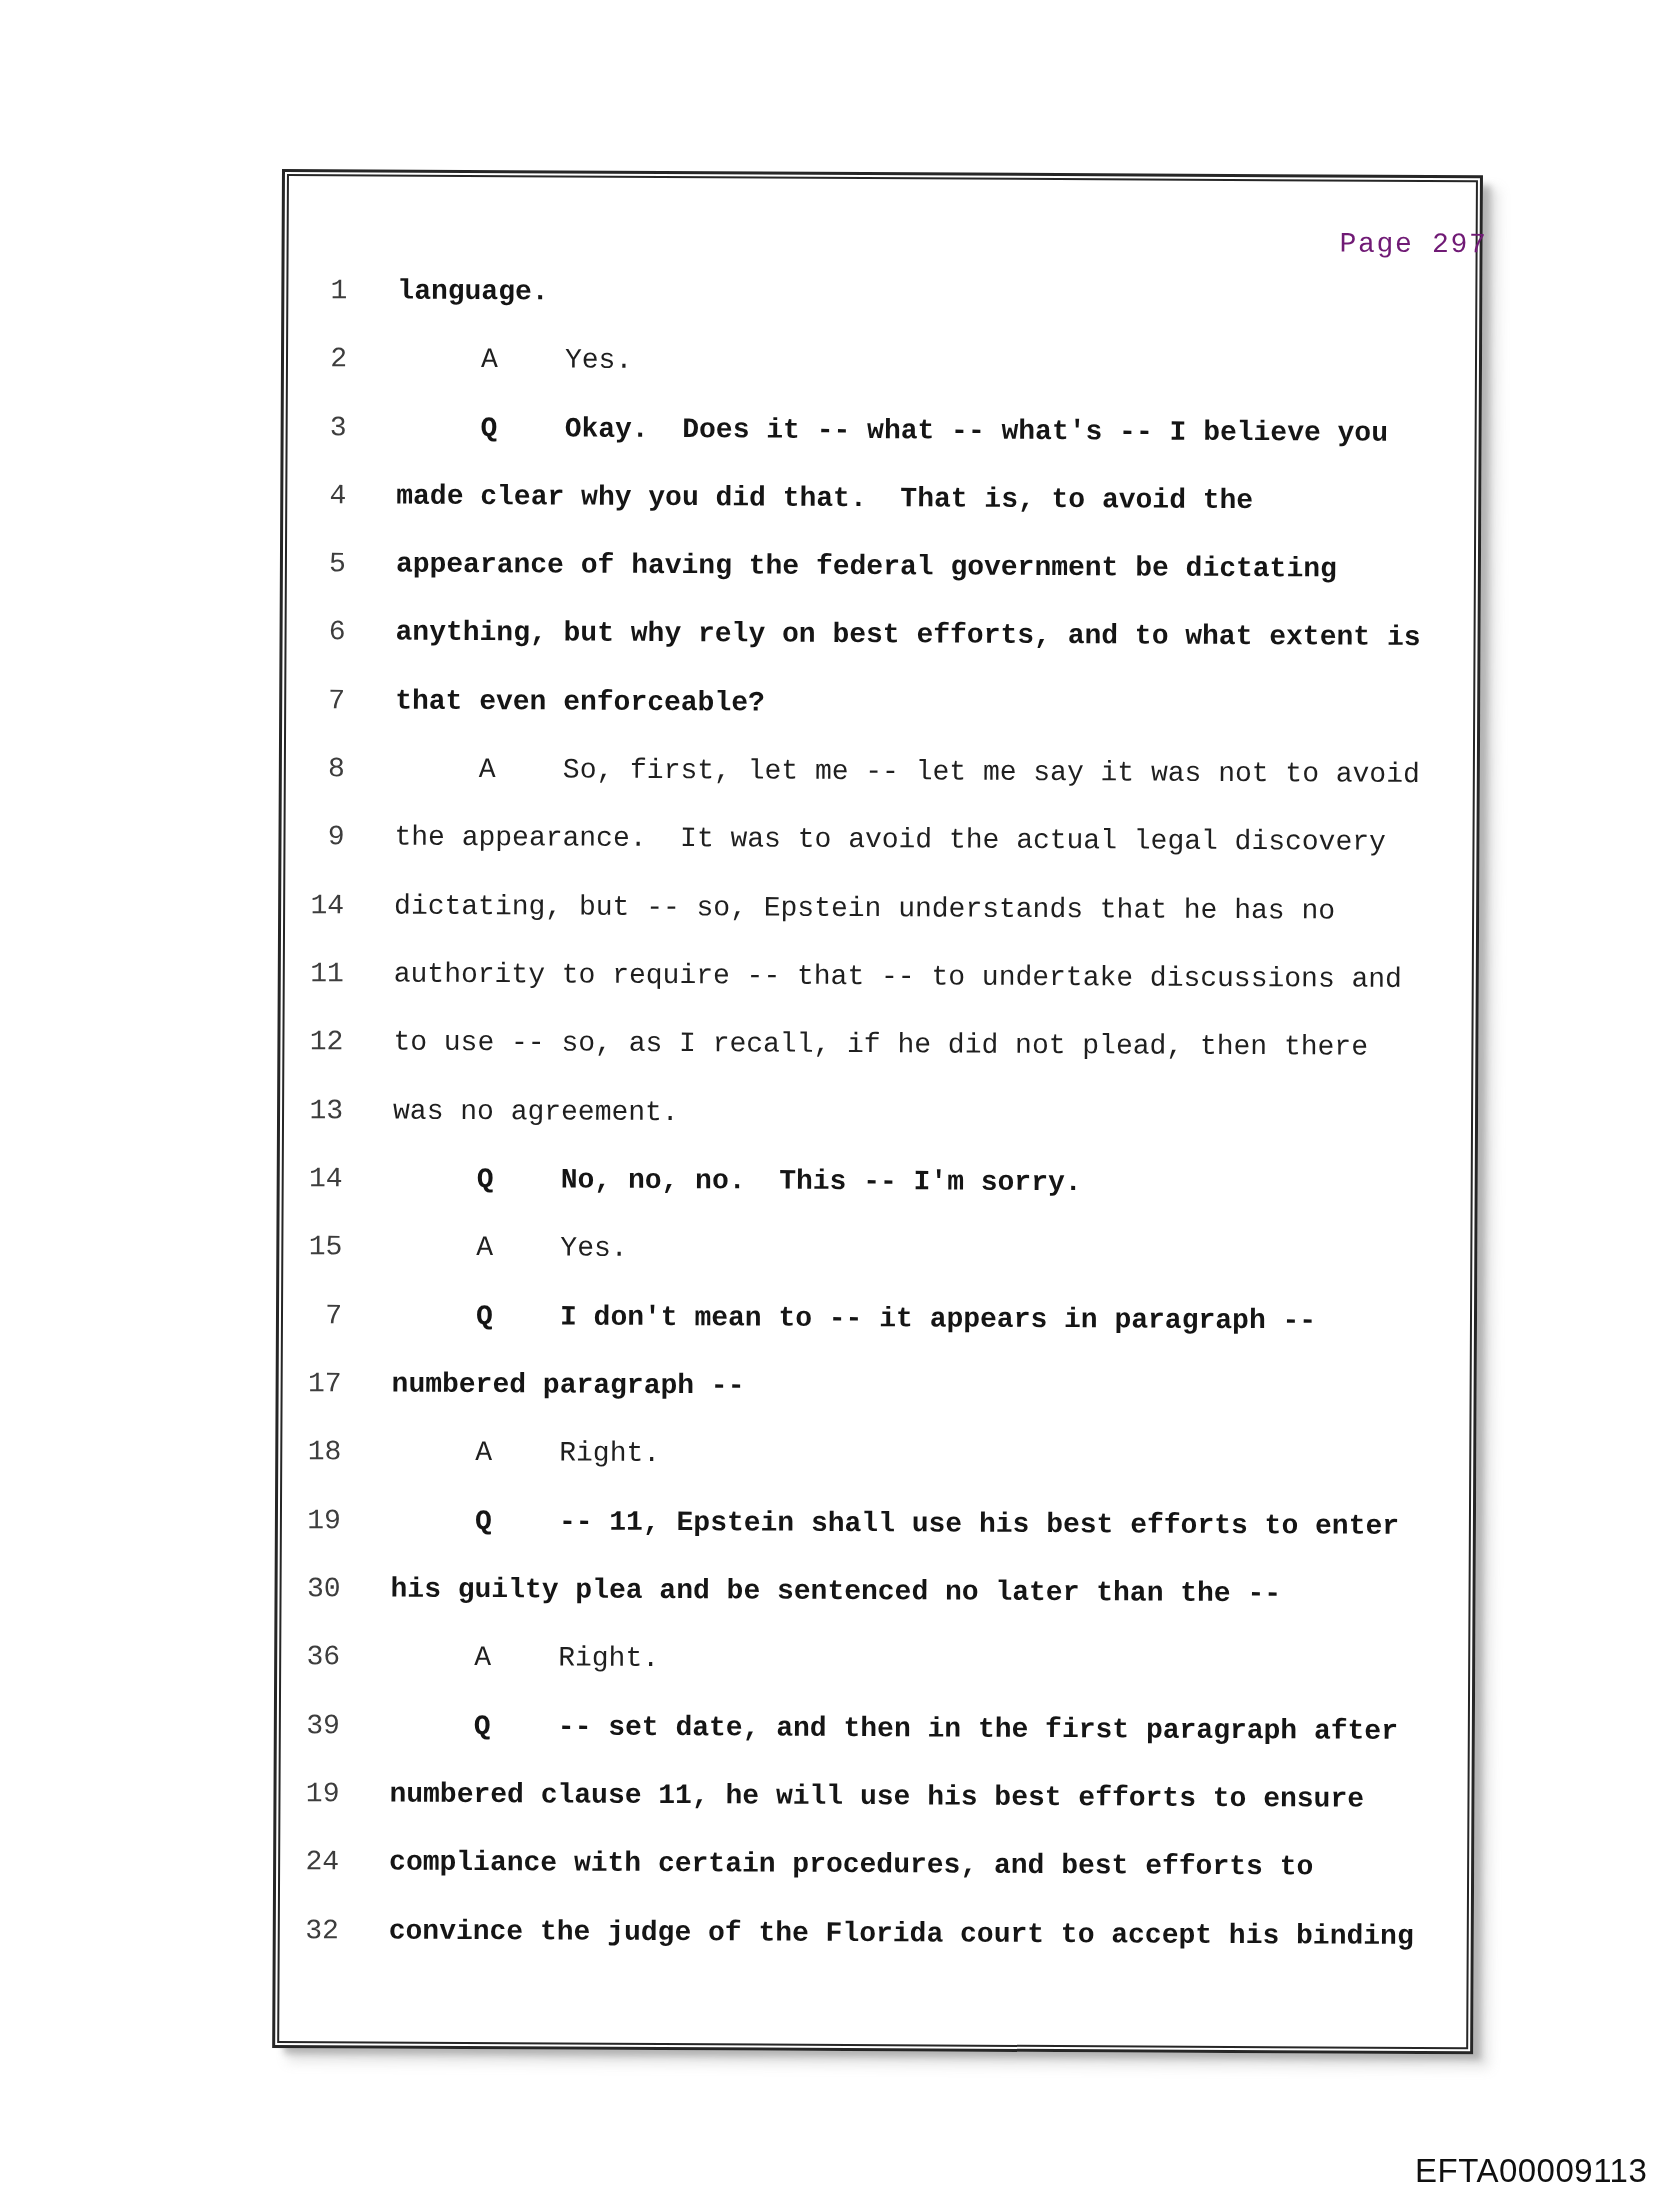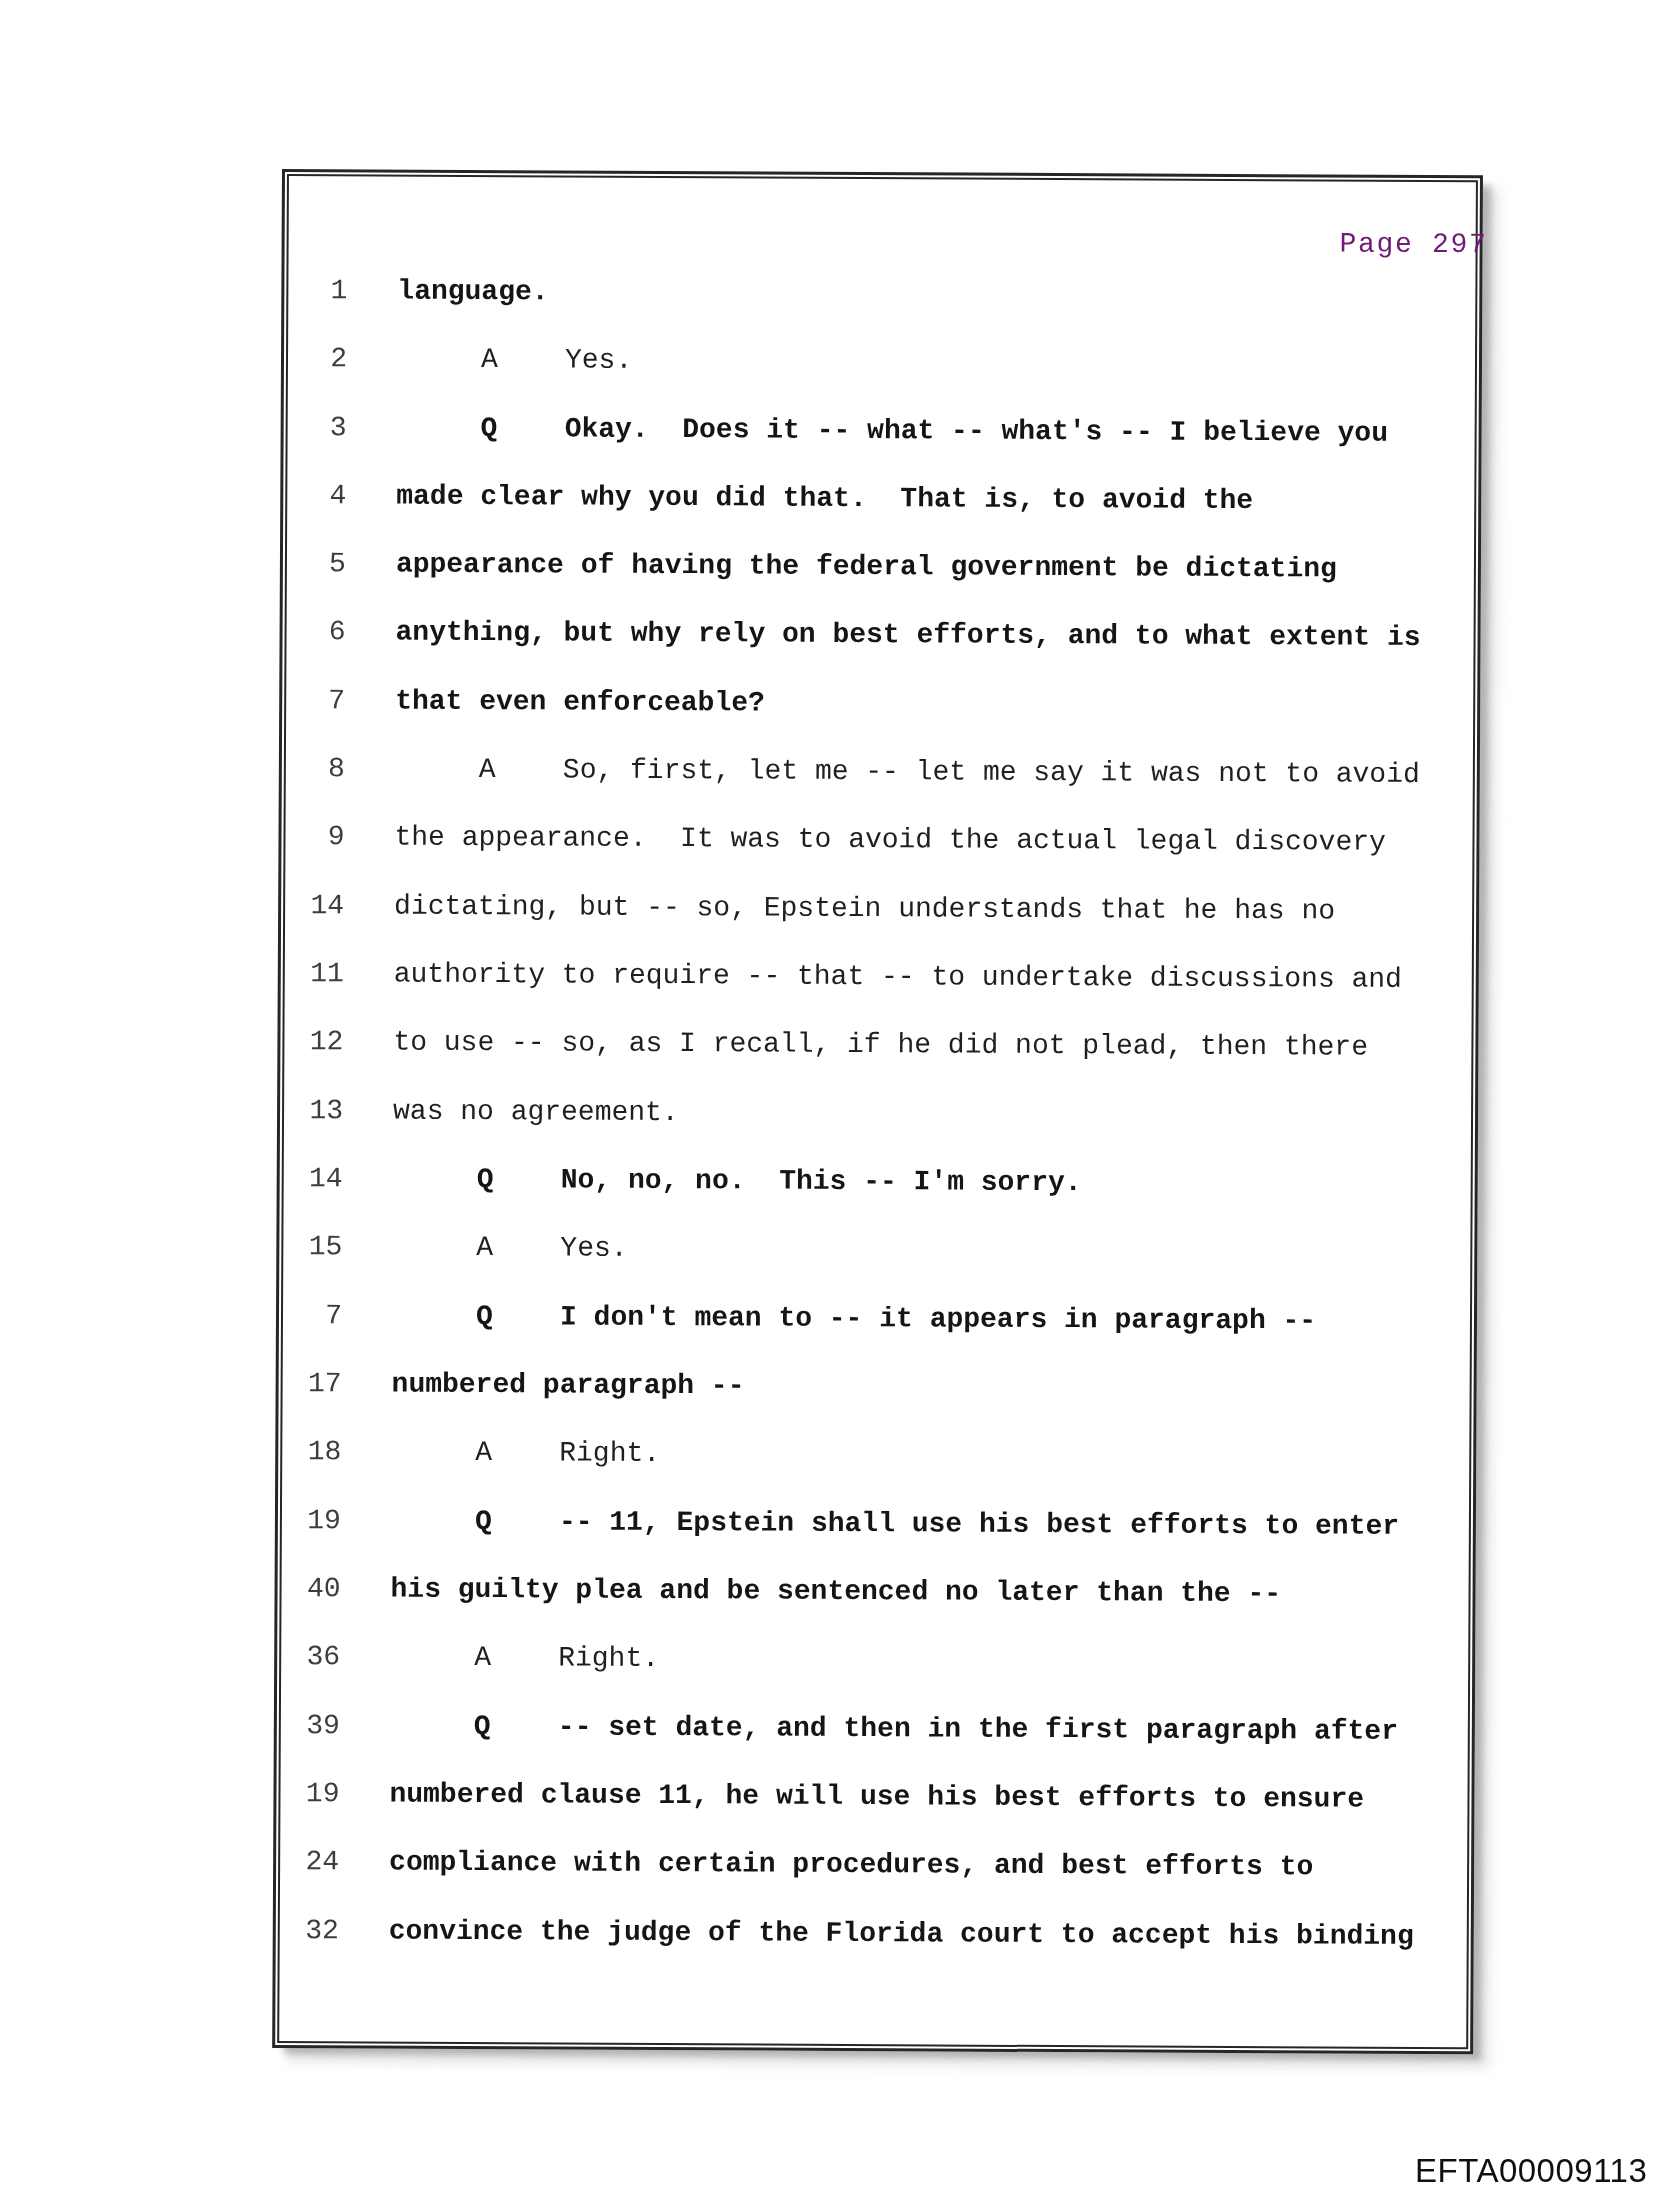--- a/index.html
+++ b/index.html
@@ -120,21 +120,21 @@
           </div>
           <div class="line" style="top: 1264px;">
             <span class="num">18</span>
             <span class="text">     A    Right.</span>
           </div>
           <div class="line bold" style="top: 1333px;">
             <span class="num">19</span>
             <span class="text">     Q    -- 11, Epstein shall use his best efforts to enter</span>
           </div>
           <div class="line bold" style="top: 1401px;">
-            <span class="num">40</span>
+            <span class="num">30</span>
             <span class="text">his guilty plea and be sentenced no later than the --</span>
           </div>
           <div class="line" style="top: 1469px;">
             <span class="num">36</span>
             <span class="text">     A    Right.</span>
           </div>
           <div class="line bold" style="top: 1538px;">
             <span class="num">39</span>
             <span class="text">     Q    -- set date, and then in the first paragraph after</span>
           </div>

